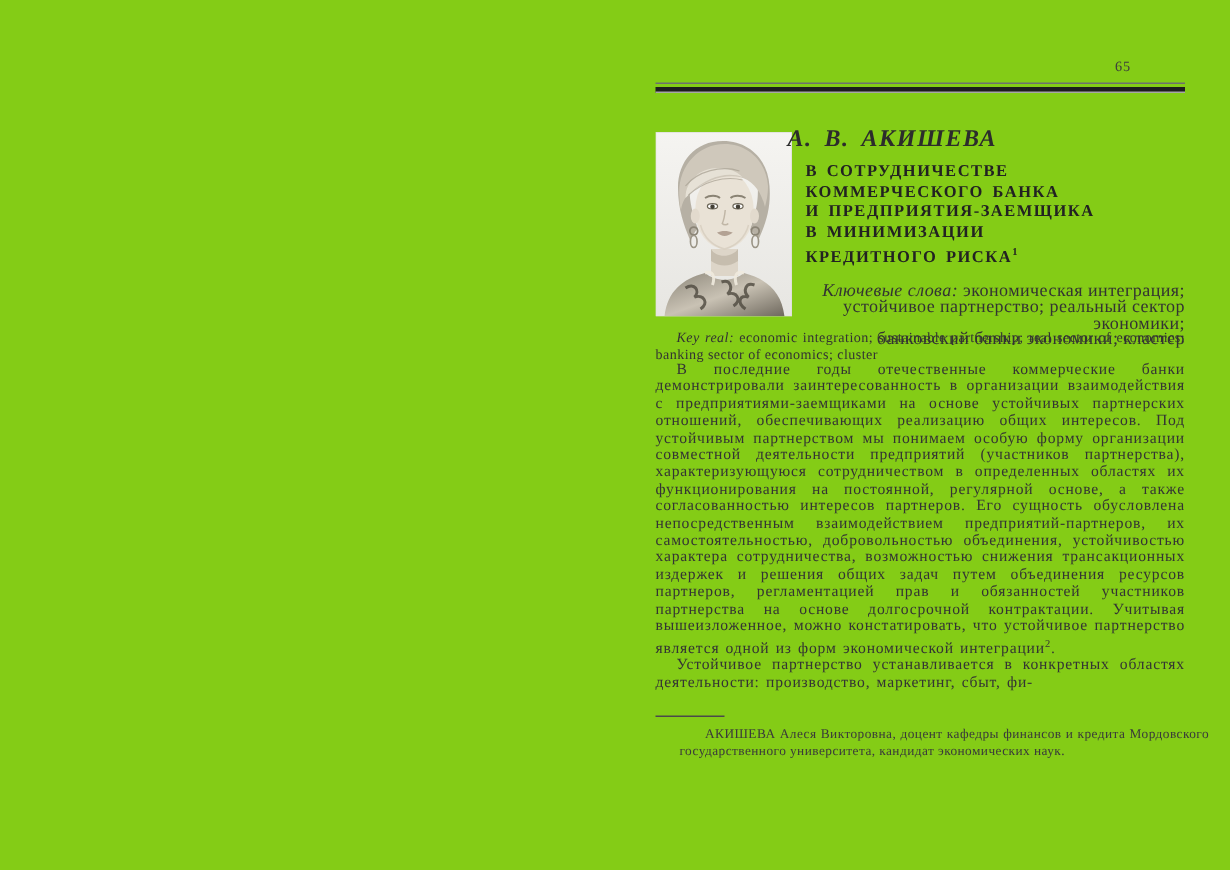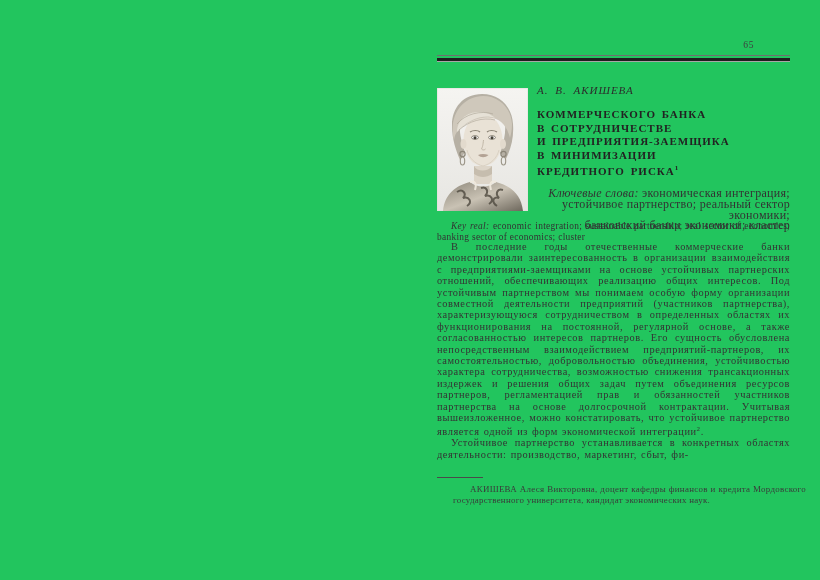--- a/index.html
+++ b/index.html
@@ -5,21 +5,21 @@
   html, body {
     margin: 0;
     padding: 0;
     background: #ffffff;
     font-family: "Liberation Serif", "DejaVu Serif", serif;
   }
   .scan-page {
     position: relative;
     width: 820px;
     height: 580px;
-    background: #22c55e;
+    background: #84cc16;
     overflow: hidden;
     color: #383838;
   }
   .right-page {
     position: absolute;
     left: 437px;
     top: 0;
     width: 353px;
     height: 580px;
   }
@@ -38,28 +38,29 @@
   .author-photo {
     position: absolute;
     left: 0;
     top: 88px;
     width: 91px;
     height: 123px;
     overflow: hidden;
   }
   .author-name {
     position: absolute;
-    left: 100px;
+    left: 88px;
     top: 84px;
     font-style: italic;
-    font-size: 11px;
+    font-size: 16px;
     letter-spacing: 1px;
     word-spacing: 3px;
     color: #2c2c2c;
     white-space: nowrap;
+    font-weight: bold;
   }
   .article-title {
     position: absolute;
     left: 100px;
     top: 108px;
     font-weight: bold;
     font-size: 11px;
     line-height: 13.5px;
     letter-spacing: 1px;
     word-spacing: 2px;
@@ -191,22 +192,22 @@
 
         <path d="M41 67 C44 65.6 48 65.6 51.5 67 C48 70 44 70 41 67 Z" fill="#b3a294"></path>
 
         <path d="M30 62 C32 70 38 76 46 78 C54 76 60 70 62 62" stroke="#d6cdbe" stroke-width="1" fill="none" opacity="0.8"></path>
       </svg>
     </div>
 
     <div class="author-name">А. В. АКИШЕВА</div>
 
     <div class="article-title">
+      <div>В СОТРУДНИЧЕСТВЕ</div>
       <div>КОММЕРЧЕСКОГО БАНКА</div>
-      <div>В СОТРУДНИЧЕСТВЕ</div>
       <div>И ПРЕДПРИЯТИЯ-ЗАЕМЩИКА</div>
       <div>В МИНИМИЗАЦИИ</div>
       <div><span>КРЕДИТНОГО РИСКА</span><sup>1</sup></div>
     </div>
 
     <div class="kw-ru">
       <div><span class="kw-label">Ключевые слова:</span><span> экономическая интеграция;</span></div>
       <div>устойчивое партнерство; реальный сектор экономики;</div>
       <div>банковский банки экономики; кластер</div>
     </div>

